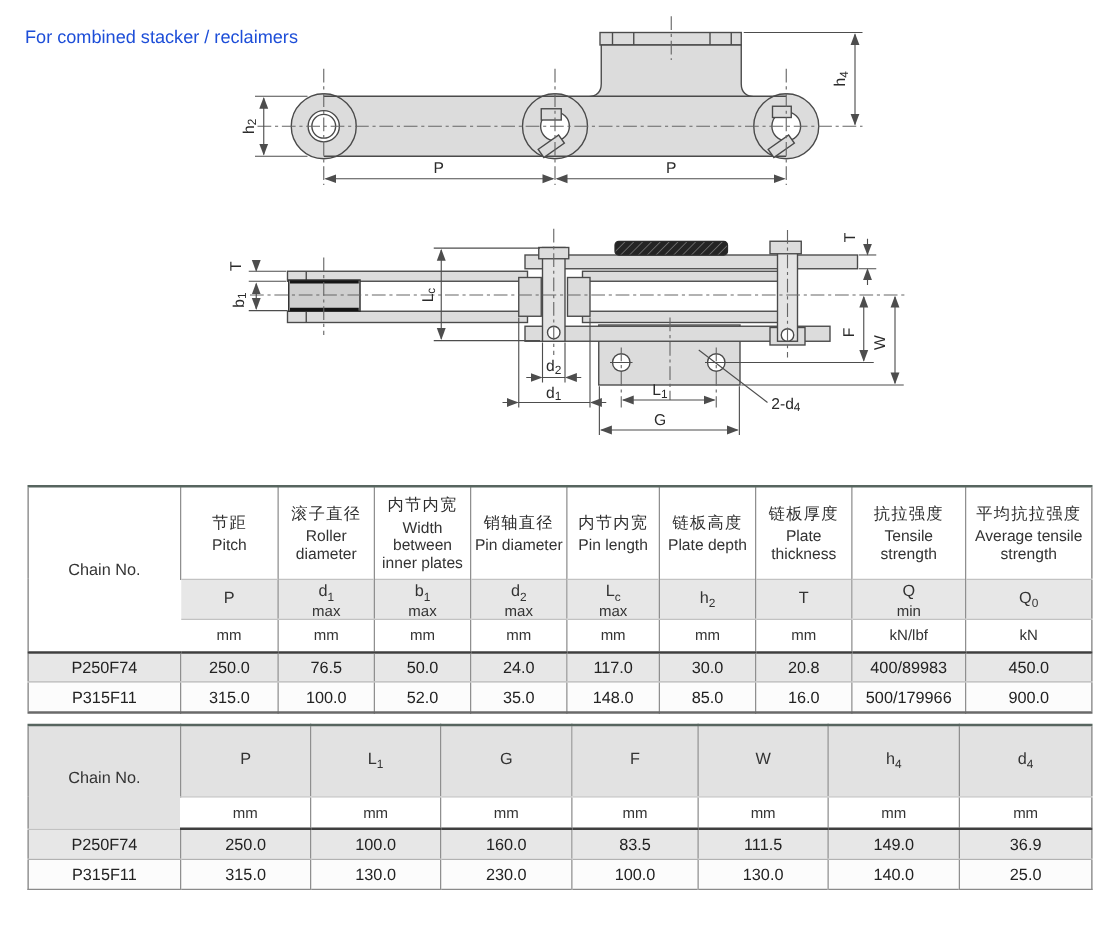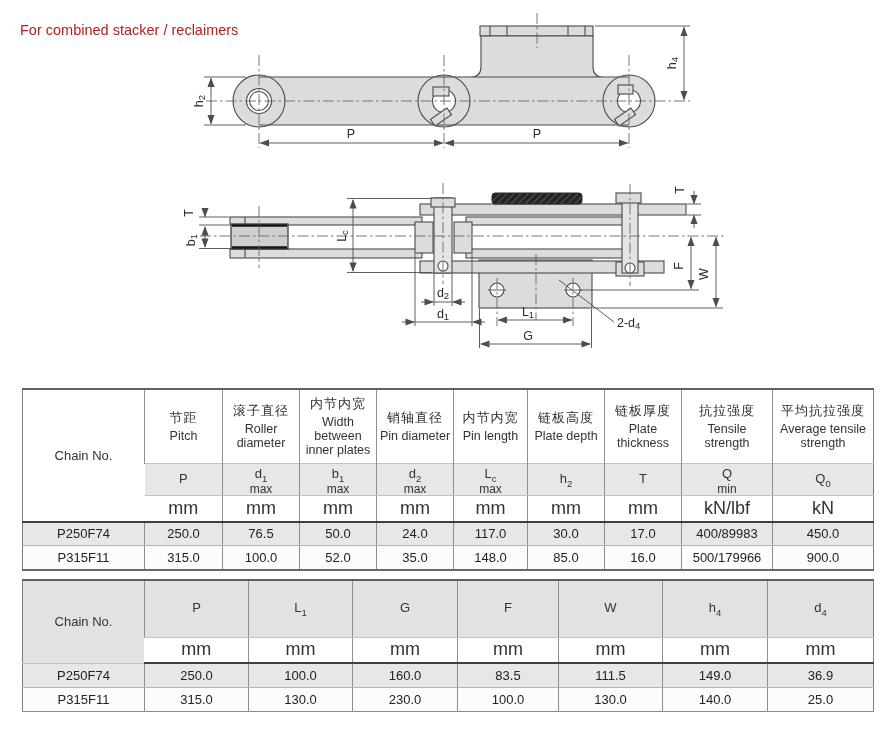--- a/index.html
+++ b/index.html
@@ -1,18 +1,18 @@
 <!DOCTYPE html>
 <html><head>
 <meta charset="utf-8">
 <style>
   html,body{margin:0;padding:0;background:#fff;}
   #page{position:relative;width:895px;height:744px;background:#fff;overflow:hidden;
         font-family:"Liberation Sans",sans-serif;color:#2b2b2b;}
-  #title{position:absolute;left:20px;top:22px;font-size:14.5px;color:#b91c1c;}
+  #title{position:absolute;left:20px;top:22px;font-size:14.5px;color:#1d4ed8;}
   #drawing-svg{position:absolute;left:0;top:0;}
 
   
   .f{fill:#dcdcdc;stroke:#4a4a4a;stroke-width:1.1;}
   .fn{fill:#dcdcdc;stroke:none;}
   .f2{fill:#e4e4e4;stroke:#4a4a4a;stroke-width:1.1;}
   .roller{fill:#cfcfcf;stroke:#333;stroke-width:1.2;}
   .w{fill:#fff;stroke:#4a4a4a;stroke-width:1.1;}
   .ln{fill:none;stroke:#4a4a4a;stroke-width:1.1;}
   .thick{fill:none;stroke:#151515;stroke-width:2.6;}
@@ -36,21 +36,21 @@
   tr.hu td{border-bottom:2px solid #3f3f3f;}
   tr.dr{height:24px;font-size:13px;color:#222;}
   tr.dr1 td{background:#e7e7e7;border-bottom:1px solid #b2b2b2;}
   tr.dr2 td{background:#fcfcfc;}
   td.chainhdr{background:#fff;font-size:13px;border-bottom:2px solid #3f3f3f;}
   .cn{font-size:13px;color:#2e2e2e;letter-spacing:1px;}
   .en{font-size:12.5px;line-height:1.12;margin-top:2px;}
   .sym{font-size:13px;line-height:13px;}
   .ssub{font-size:9.5px;}
   .note{font-size:12px;line-height:11px;}
-  .unit{font-size:18px;}
+  .unit{font-size:12px;}
   tr.t2h{height:57px;}
   tr.t2h td{background:#e2e2e2;border-bottom:1px solid #c2c2c2;}
   tr.t2u{height:26px;}
   tr.t2u td{border-bottom:2px solid #3f3f3f;}
   td.chainhdr2{background:#fff;font-size:13px;border-bottom:2px solid #3f3f3f;}
 </style>
 </head>
 <body>
 
 <div id="page">
@@ -291,21 +291,21 @@
       <td class="unit">kN</td>
     </tr>
     <tr class="dr dr1">
       <td>P250F74</td>
       <td>250.0</td>
       <td>76.5</td>
       <td>50.0</td>
       <td>24.0</td>
       <td>117.0</td>
       <td>30.0</td>
-      <td>17.0</td>
+      <td>20.8</td>
       <td>400/89983</td>
       <td>450.0</td>
     </tr>
     <tr class="dr dr2">
       <td>P315F11</td>
       <td>315.0</td>
       <td>100.0</td>
       <td>52.0</td>
       <td>35.0</td>
       <td>148.0</td>

